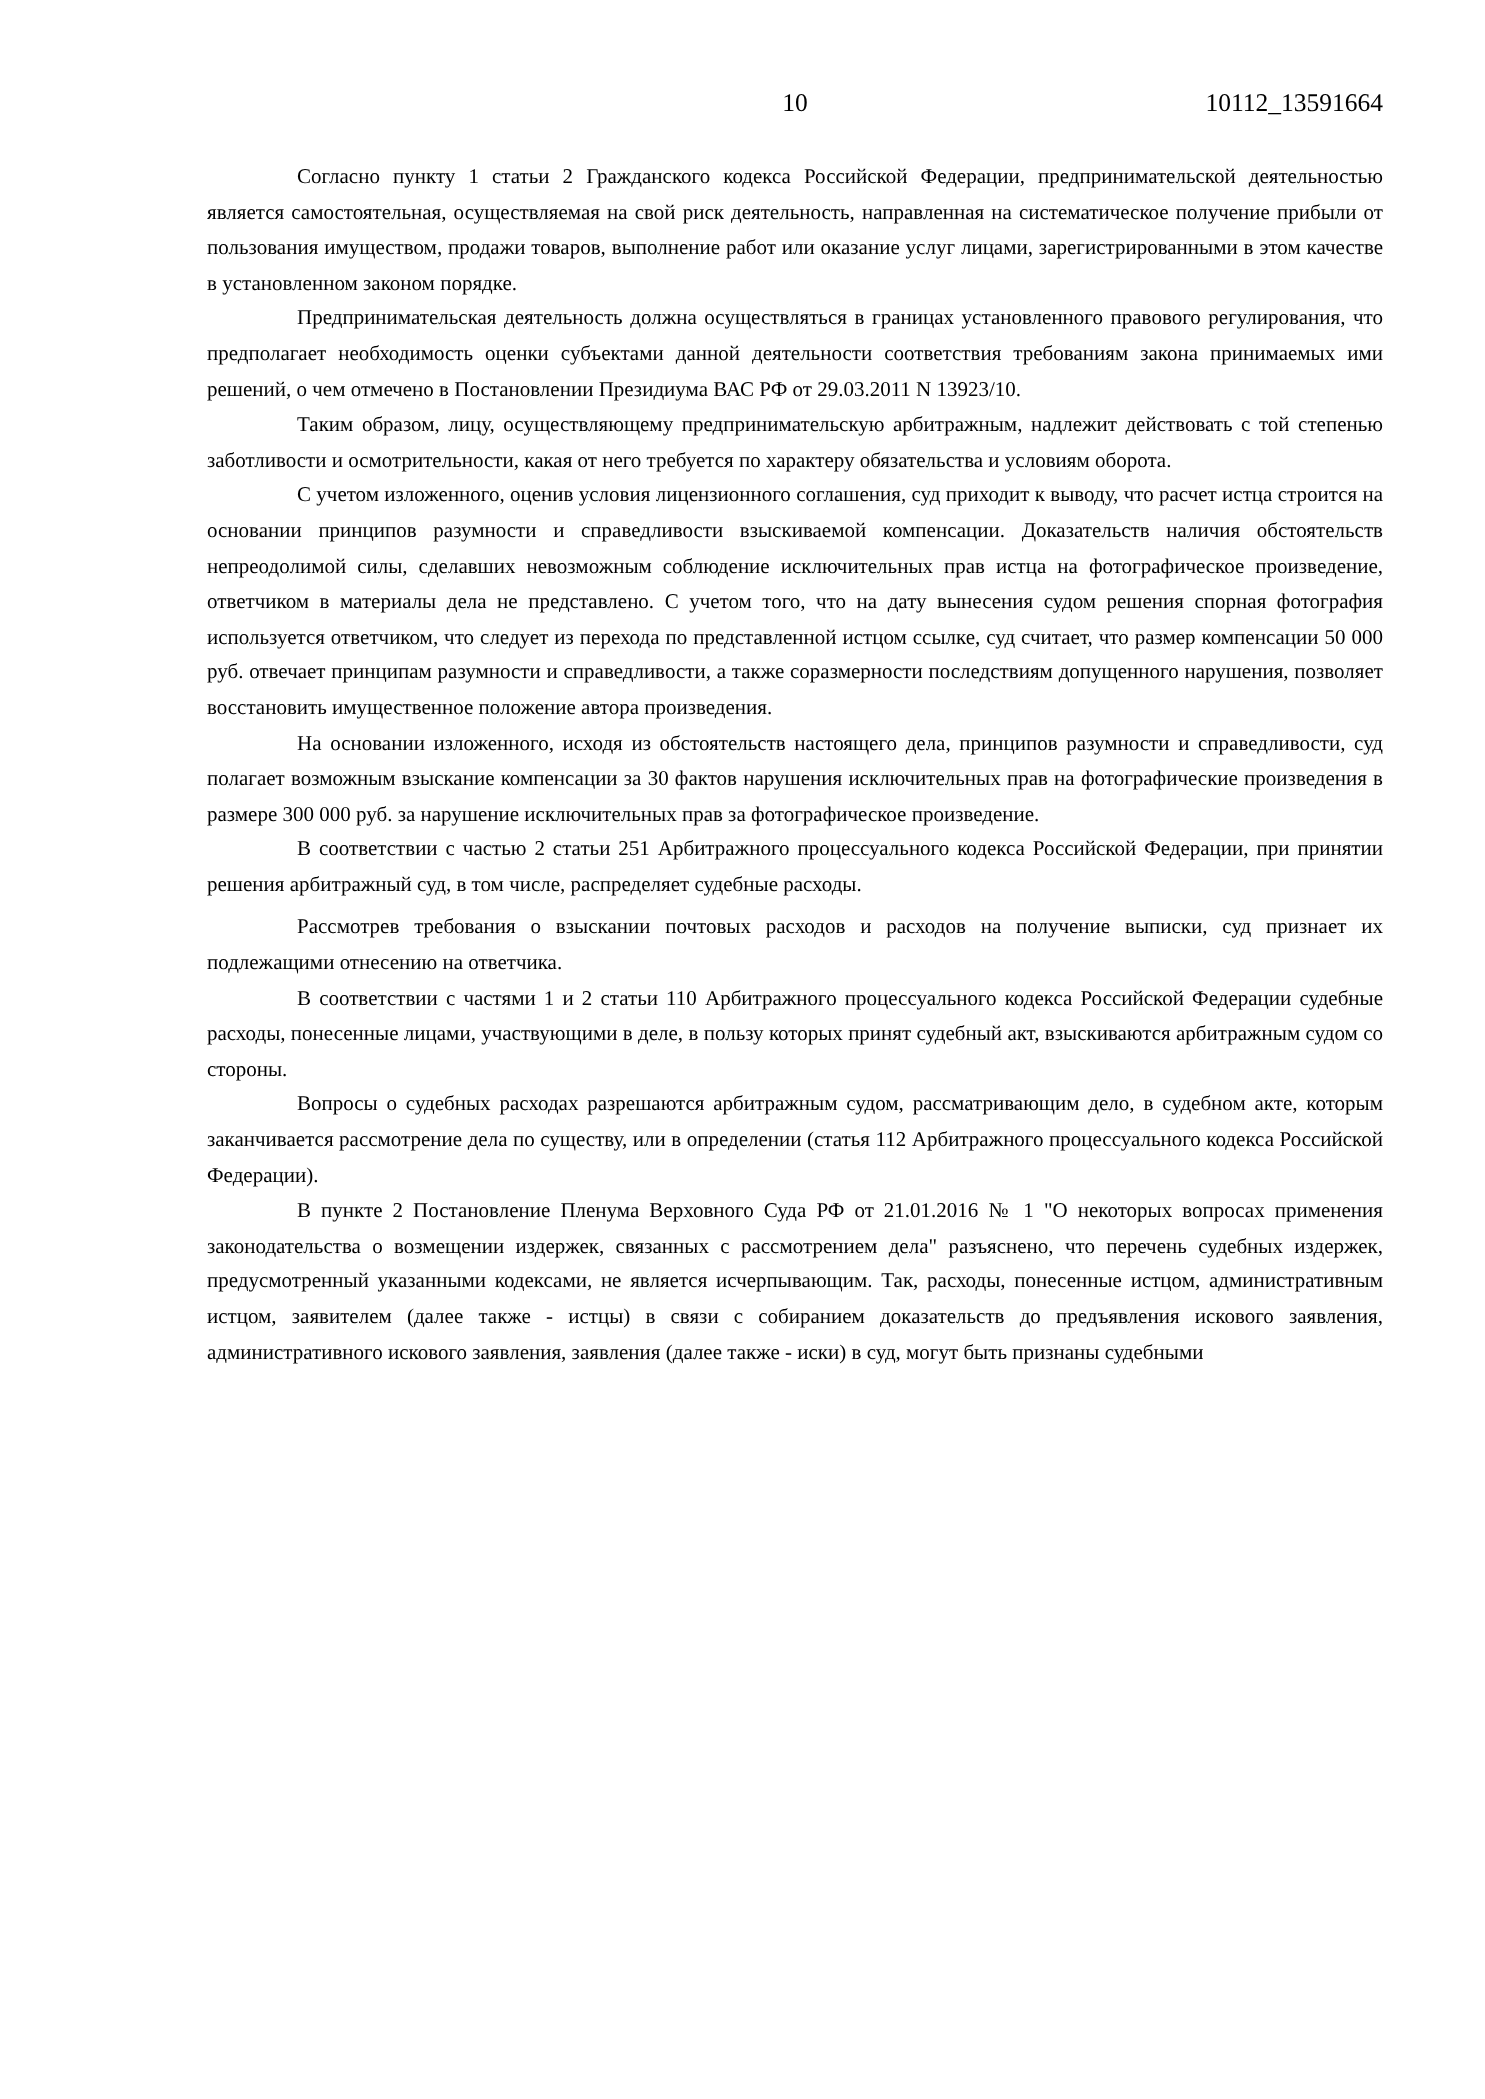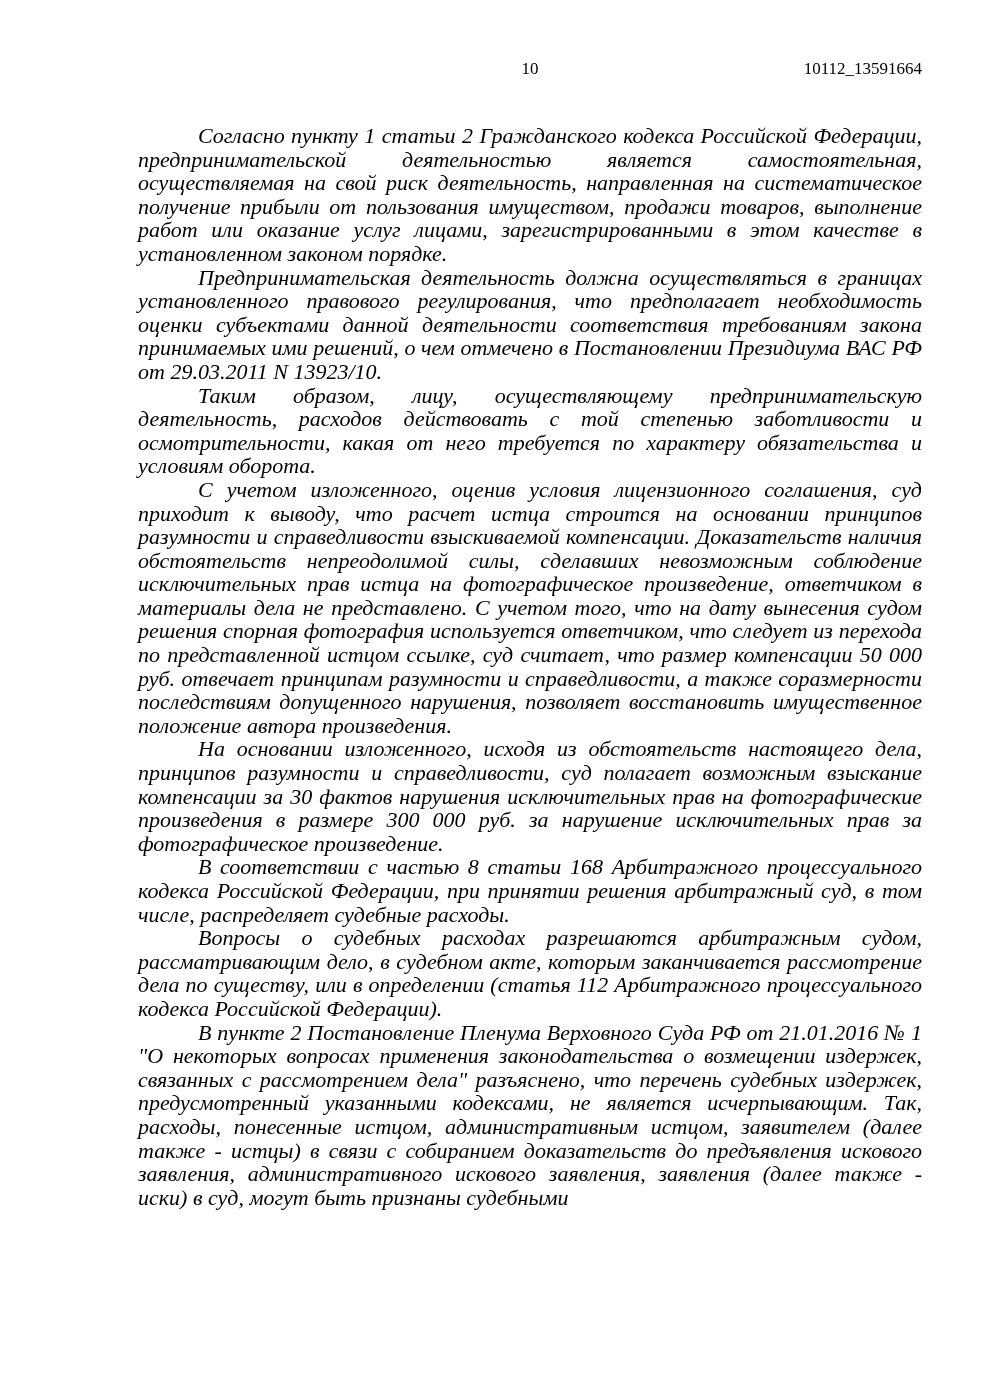--- a/index.html
+++ b/index.html
@@ -34,24 +34,23 @@
     right: 0;
     text-align: center;
   }
   .doc-id {
     position: absolute;
     right: 0;
     top: 0;
     text-align: right;
   }
   .body-text {
-    margin-top: 44px;
-    font-size: 22px;
+    margin-top: 27px;
+    font-size: 14px;
     line-height: 23.6px;
-    font-style: italic;
   }
   .body-text p {
     margin: 0;
     padding: 0;
     text-indent: 60px;
     text-align: justify;
   }
   .body-text p.gap-before {
     margin-top: 5px;
   }
@@ -63,22 +62,24 @@
   <div class="content">
 
     <div class="header-row">
       <span class="page-number">10</span>
       <span class="doc-id">10112_13591664</span>
     </div>
 
     <div class="body-text">
       <p>Согласно пункту 1 статьи 2 Гражданского кодекса Российской Федерации, предпринимательской деятельностью является самостоятельная, осуществляемая на свой риск деятельность, направленная на систематическое получение прибыли от пользования имуществом, продажи товаров, выполнение работ или оказание услуг лицами, зарегистрированными в этом качестве в установленном законом порядке.</p>
       <p>Предпринимательская деятельность должна осуществляться в границах установленного правового регулирования, что предполагает необходимость оценки субъектами данной деятельности соответствия требованиям закона принимаемых ими решений, о чем отмечено в Постановлении Президиума ВАС РФ от 29.03.2011 N 13923/10.</p>
-      <p>Таким образом, лицу, осуществляющему предпринимательскую деятельность, расходов действовать с той степенью заботливости и осмотрительности, какая от него требуется по характеру обязательства и условиям оборота.</p>
+      <p>Таким образом, лицу, осуществляющему предпринимательскую арбитражным, надлежит действовать с той степенью заботливости и осмотрительности, какая от него требуется по характеру обязательства и условиям оборота.</p>
       <p>С учетом изложенного, оценив условия лицензионного соглашения, суд приходит к выводу, что расчет истца строится на основании принципов разумности и справедливости взыскиваемой компенсации. Доказательств наличия обстоятельств непреодолимой силы, сделавших невозможным соблюдение исключительных прав истца на фотографическое произведение, ответчиком в материалы дела не представлено. С учетом того, что на дату вынесения судом решения спорная фотография используется ответчиком, что следует из перехода по представленной истцом ссылке, суд считает, что размер компенсации 50 000 руб. отвечает принципам разумности и справедливости, а также соразмерности последствиям допущенного нарушения, позволяет восстановить имущественное положение автора произведения.</p>
       <p>На основании изложенного, исходя из обстоятельств настоящего дела, принципов разумности и справедливости, суд полагает возможным взыскание компенсации за 30 фактов нарушения исключительных прав на фотографические произведения в размере 300 000 руб. за нарушение исключительных прав за фотографическое произведение.</p>
-      <p>В соответствии с частью 8 статьи 168 Арбитражного процессуального кодекса Российской Федерации, при принятии решения арбитражный суд, в том числе, распределяет судебные расходы.</p>
+      <p>В соответствии с частью 2 статьи 251 Арбитражного процессуального кодекса Российской Федерации, при принятии решения арбитражный суд, в том числе, распределяет судебные расходы.</p>
+      <p class="gap-before">Рассмотрев требования о взыскании почтовых расходов и расходов на получение выписки, суд признает их подлежащими отнесению на ответчика.</p>
+      <p>В соответствии с частями 1 и 2 статьи 110 Арбитражного процессуального кодекса Российской Федерации судебные расходы, понесенные лицами, участвующими в деле, в пользу которых принят судебный акт, взыскиваются арбитражным судом со стороны.</p>
       <p>Вопросы о судебных расходах разрешаются арбитражным судом, рассматривающим дело, в судебном акте, которым заканчивается рассмотрение дела по существу, или в определении (статья 112 Арбитражного процессуального кодекса Российской Федерации).</p>
       <p>В пункте 2 Постановление Пленума Верховного Суда РФ от 21.01.2016 № 1 "О некоторых вопросах применения законодательства о возмещении издержек, связанных с рассмотрением дела" разъяснено, что перечень судебных издержек, предусмотренный указанными кодексами, не является исчерпывающим. Так, расходы, понесенные истцом, административным истцом, заявителем (далее также - истцы) в связи с собиранием доказательств до предъявления искового заявления, административного искового заявления, заявления (далее также - иски) в суд, могут быть признаны судебными</p>
     </div>
 
   </div>
 </div>
 
 </body></html>

